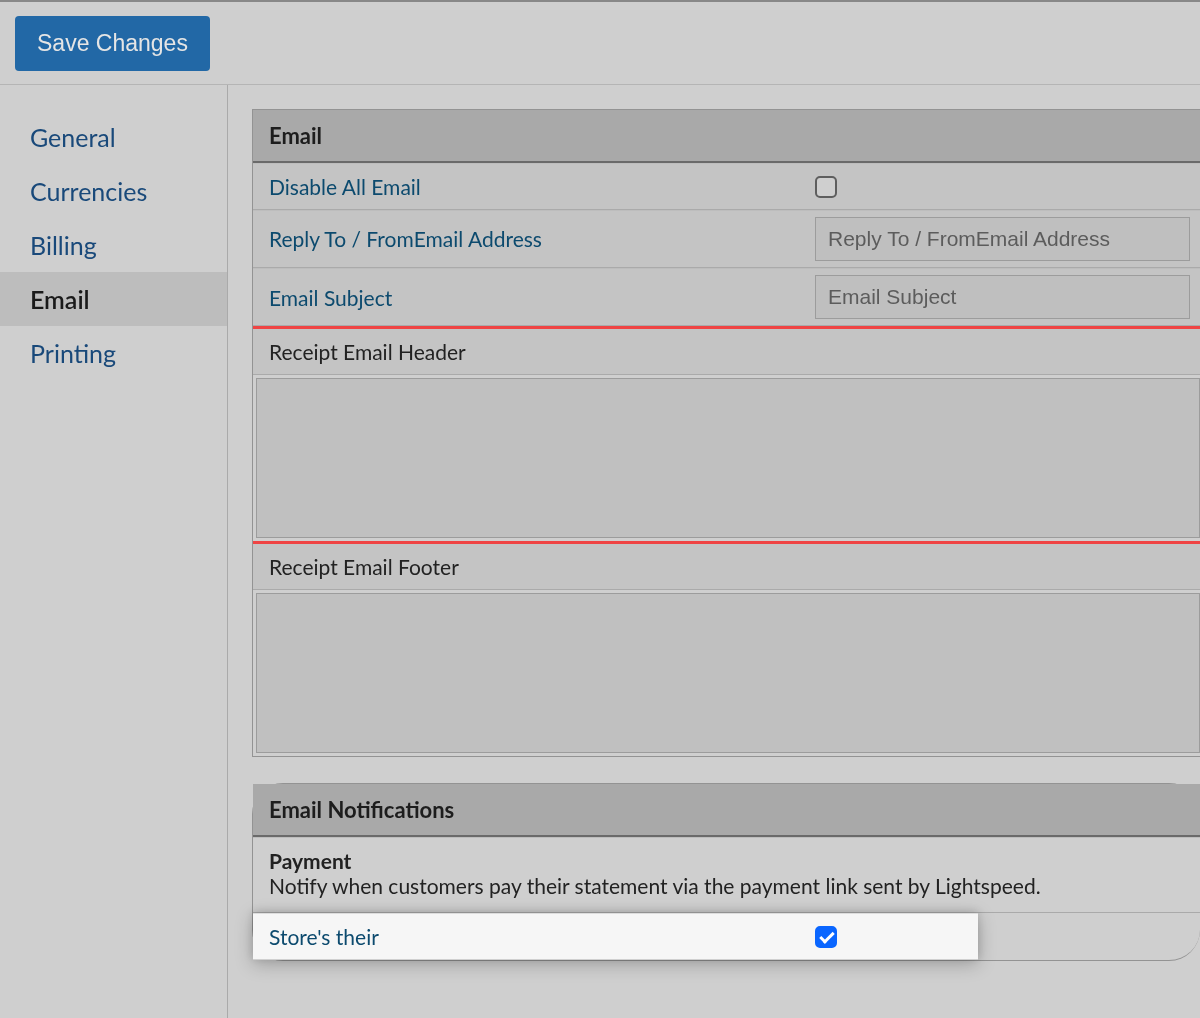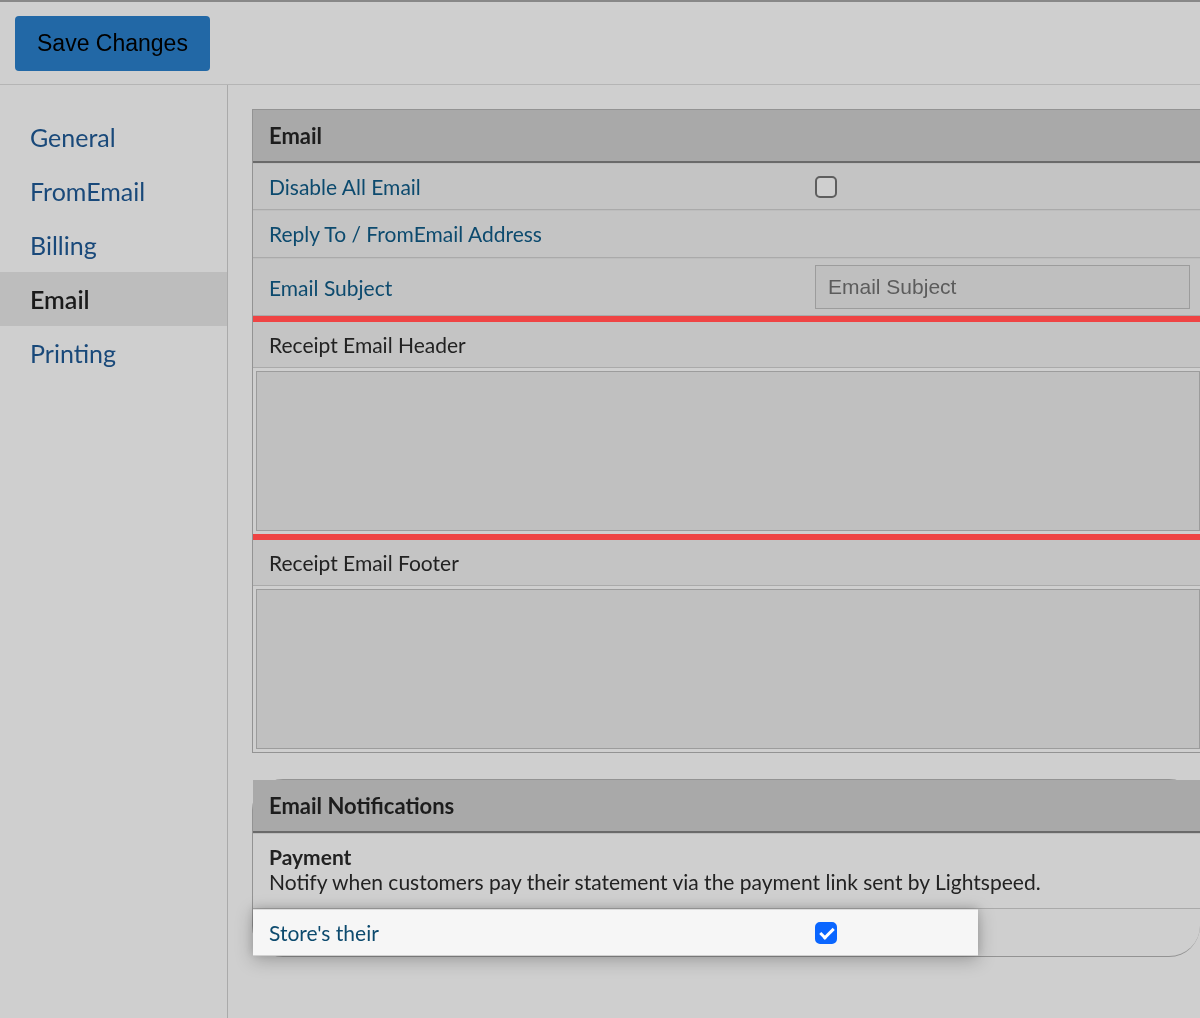--- a/index.html
+++ b/index.html
@@ -15,21 +15,21 @@
   .topbar {
     height: 85px;
     border-top: 2px solid #888;
     border-bottom: 1px solid #b5b5b5;
     padding-left: 15px;
     display: flex;
     align-items: center;
   }
   .save-btn {
     background: #2268a6;
-    color: #000000;
+    color: #e5e5e5;
     border: none;
     border-radius: 4px;
     font-size: 23px;
     padding: 14px 22px;
     cursor: pointer;
   }
 
   .content {
     display: flex;
     height: calc(100% - 85px);
@@ -142,21 +142,21 @@
     width: 11px; height: 5px;
     border-left: 3px solid #fff;
     border-bottom: 3px solid #fff;
     transform: rotate(-45deg);
   }
 
   .full-label-row {
     background: #c4c4c4;
     padding: 10px 16px;
     font-size: 21px;
-    border-top: 6px solid #ef4444;
+    border-top: 3px solid #ef4444;
     border-bottom: 1px solid #aaa;
   }
   .textarea-box {
     background: #c0c0c0;
     border: 1px solid #9c9c9c;
     height: 160px;
     margin: 3px 0 3px 3px;
   }
 
   .notif-desc {
@@ -189,21 +189,21 @@
 </head>
 <body>
 
 <div class="topbar">
   <button class="save-btn">Save Changes</button>
 </div>
 
 <div class="content">
   <nav class="sidebar">
     <a class="nav-item">General</a>
-    <a class="nav-item">FromEmail</a>
+    <a class="nav-item">Currencies</a>
     <a class="nav-item">Billing</a>
     <a class="nav-item active">Email</a>
     <a class="nav-item">Printing</a>
   </nav>
 
   <main class="main">
 
     <section class="panel">
       <div class="panel-header">Email</div>
 
@@ -213,20 +213,23 @@
           <span class="checkbox"></span>
         </div>
       </div>
 
       <div class="row">
         <div class="label two-line">
           <span>Reply To / From</span>
             <br>
           <span>Email Address</span>
         </div>
+        <div class="control">
+          <input type="text" placeholder="Reply To / FromEmail Address" style="">
+        </div>
       </div>
 
       <div class="row">
         <div class="label">Email Subject</div>
         <div class="control">
           <input type="text" placeholder="Email Subject" style="">
         </div>
       </div>
 
       <div class="full-label-row">Receipt Email Header</div>

